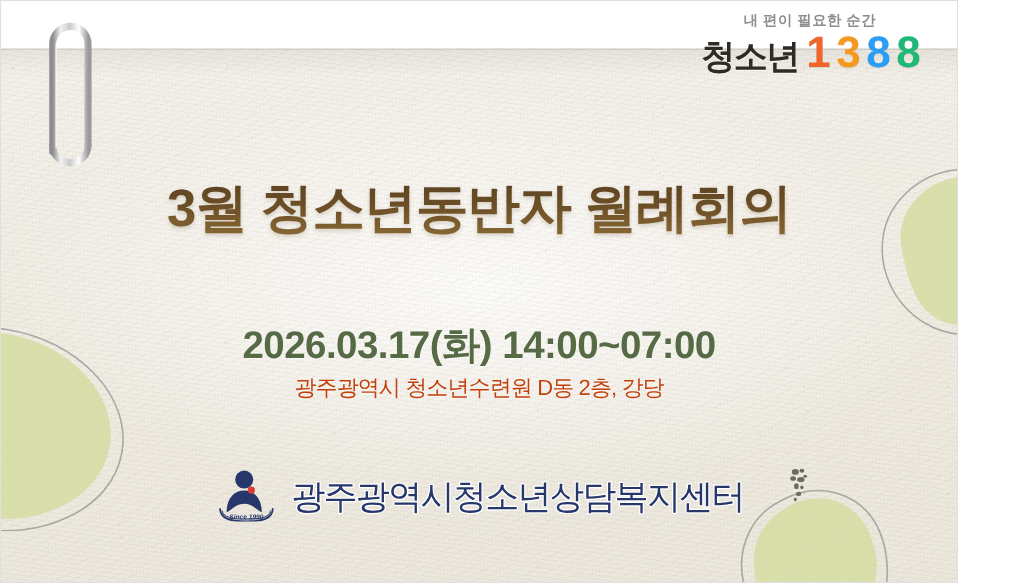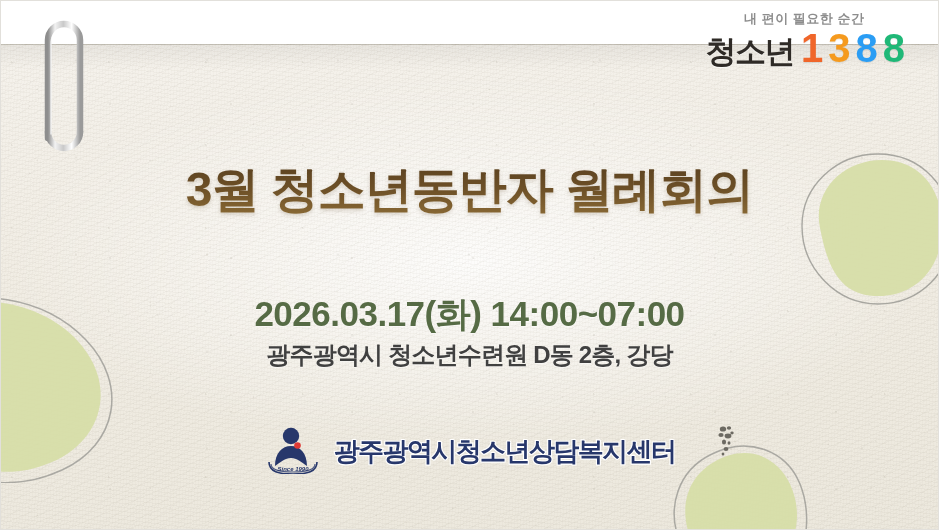--- a/index.html
+++ b/index.html
@@ -6,21 +6,21 @@
   * { margin:0; padding:0; box-sizing:border-box; }
   html, body {
     width:939px; height:530px;
     background:#ffffff;
     font-family:"Liberation Sans", sans-serif;
     overflow:hidden;
   }
 
   .poster {
     position:relative;
-    width:939px; height:530px;
+    width:871px; height:530px;
     background:#ffffff;
     overflow:hidden;
   }
 
   
   .paper {
     position:absolute;
     left:0; right:0; top:44px; bottom:0;
     background:
       radial-gradient(ellipse 70% 55% at 50% 45%, rgba(255,255,255,0.85) 0%, rgba(255,255,255,0) 70%),
@@ -151,43 +151,43 @@
     font-size:35px;
     font-weight:900;
     color:#566b45;
     letter-spacing:-.5px;
     line-height:1.15;
     white-space:nowrap;
     text-shadow:0 1px 1px rgba(255,255,255,.55);
   }
   .meta-venue {
     margin-top:7px;
-    font-size:24px;
-    font-weight:700;
-    color:#404040;
+    font-size:20px;
+    font-weight:400;
+    color:#c2410c;
     letter-spacing:-.8px;
     line-height:1.2;
     white-space:nowrap;
     text-shadow:0 1px 1px rgba(255,255,255,.55);
   }
 
   
   .footer-logo {
     position:absolute;
     left:0; right:0; top:424px;
     z-index:25;
     display:flex;
     align-items:center;
     justify-content:center;
     gap:12px;
   }
   .footer-mark { flex:0 0 auto; }
   .footer-name {
-    font-size:26px;
-    font-weight:700;
+    font-size:31px;
+    font-weight:400;
     color:#27376b;
     letter-spacing:-1.6px;
     line-height:1;
     white-space:nowrap;
     -webkit-text-stroke:2.2px #ffffff;
     paint-order:stroke fill;
     text-shadow:0 1px 1px rgba(255,255,255,.9);
   }
 
   

